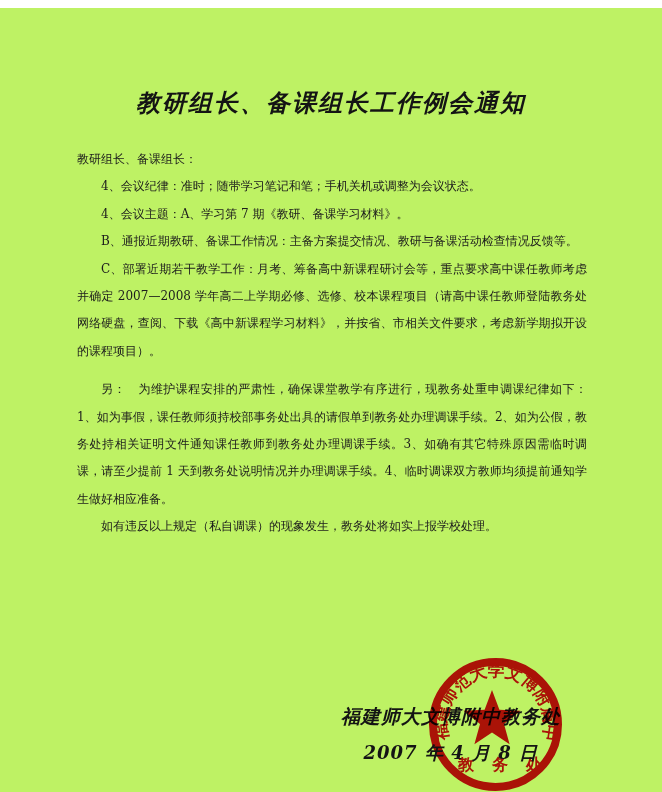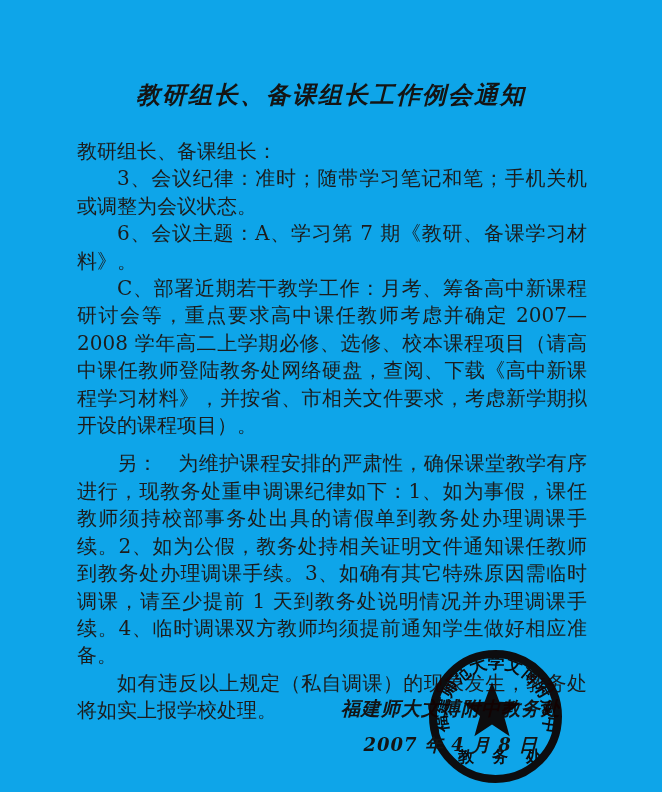--- a/index.html
+++ b/index.html
@@ -9,38 +9,39 @@
     height: 792px;
     background: #ffffff;
     position: relative;
     overflow: hidden;
     font-family: "DejaVu Serif", "Liberation Serif", serif;
     color: #1c1c1c;
   }
   .page {
     position: absolute;
     inset: 0;
-    background: #0ea5e9;
+    background: #bef264;
+    margin-top: 8px;
   }
   .doc-title {
     margin: 80px 0 0 0;
     text-align: center;
     font-size: 24px;
     font-weight: bold;
     font-style: italic;
     letter-spacing: 2px;
     line-height: 30px;
     color: #141414;
   }
   .body-text {
     position: absolute;
     top: 138px;
     left: 77px;
     width: 510px;
-    font-size: 20px;
+    font-size: 12px;
     line-height: 27.4px;
     text-align: justify;
   }
   .body-text p {
     margin: 0;
     text-indent: 2em;
   }
   .body-text p.no-indent { text-indent: 0; }
   .body-text p.gap-before { margin-top: 11px; }
   .signature {
@@ -82,22 +83,23 @@
 </style>
 </head>
 <body>
 
 <div class="page">
 
   <h1 class="doc-title">教研组长、备课组长工作例会通知</h1>
 
   <div class="body-text">
     <p class="no-indent">教研组长、备课组长：</p>
-    <p>3、会议纪律：准时；随带学习笔记和笔；手机关机或调整为会议状态。</p>
-    <p>6、会议主题：A、学习第 7 期《教研、备课学习材料》。</p>
+    <p>4、会议纪律：准时；随带学习笔记和笔；手机关机或调整为会议状态。</p>
+    <p>4、会议主题：A、学习第 7 期《教研、备课学习材料》。</p>
+    <p>B、通报近期教研、备课工作情况：主备方案提交情况、教研与备课活动检查情况反馈等。</p>
     <p>C、部署近期若干教学工作：月考、筹备高中新课程研讨会等，重点要求高中课任教师考虑并确定 2007—2008 学年高二上学期必修、选修、校本课程项目（请高中课任教师登陆教务处网络硬盘，查阅、下载《高中新课程学习材料》，并按省、市相关文件要求，考虑新学期拟开设的课程项目）。</p>
     <p class="gap-before">另：　为维护课程安排的严肃性，确保课堂教学有序进行，现教务处重申调课纪律如下：1、如为事假，课任教师须持校部事务处出具的请假单到教务处办理调课手续。2、如为公假，教务处持相关证明文件通知课任教师到教务处办理调课手续。3、如确有其它特殊原因需临时调课，请至少提前 1 天到教务处说明情况并办理调课手续。4、临时调课双方教师均须提前通知学生做好相应准备。</p>
     <p>如有违反以上规定（私自调课）的现象发生，教务处将如实上报学校处理。</p>
   </div>
 
   <div class="signature">福建师大文博附中教务处</div>
 
   <div class="sign-date">2007 年 4 月 8 日</div>
 
   <div class="stamp">

